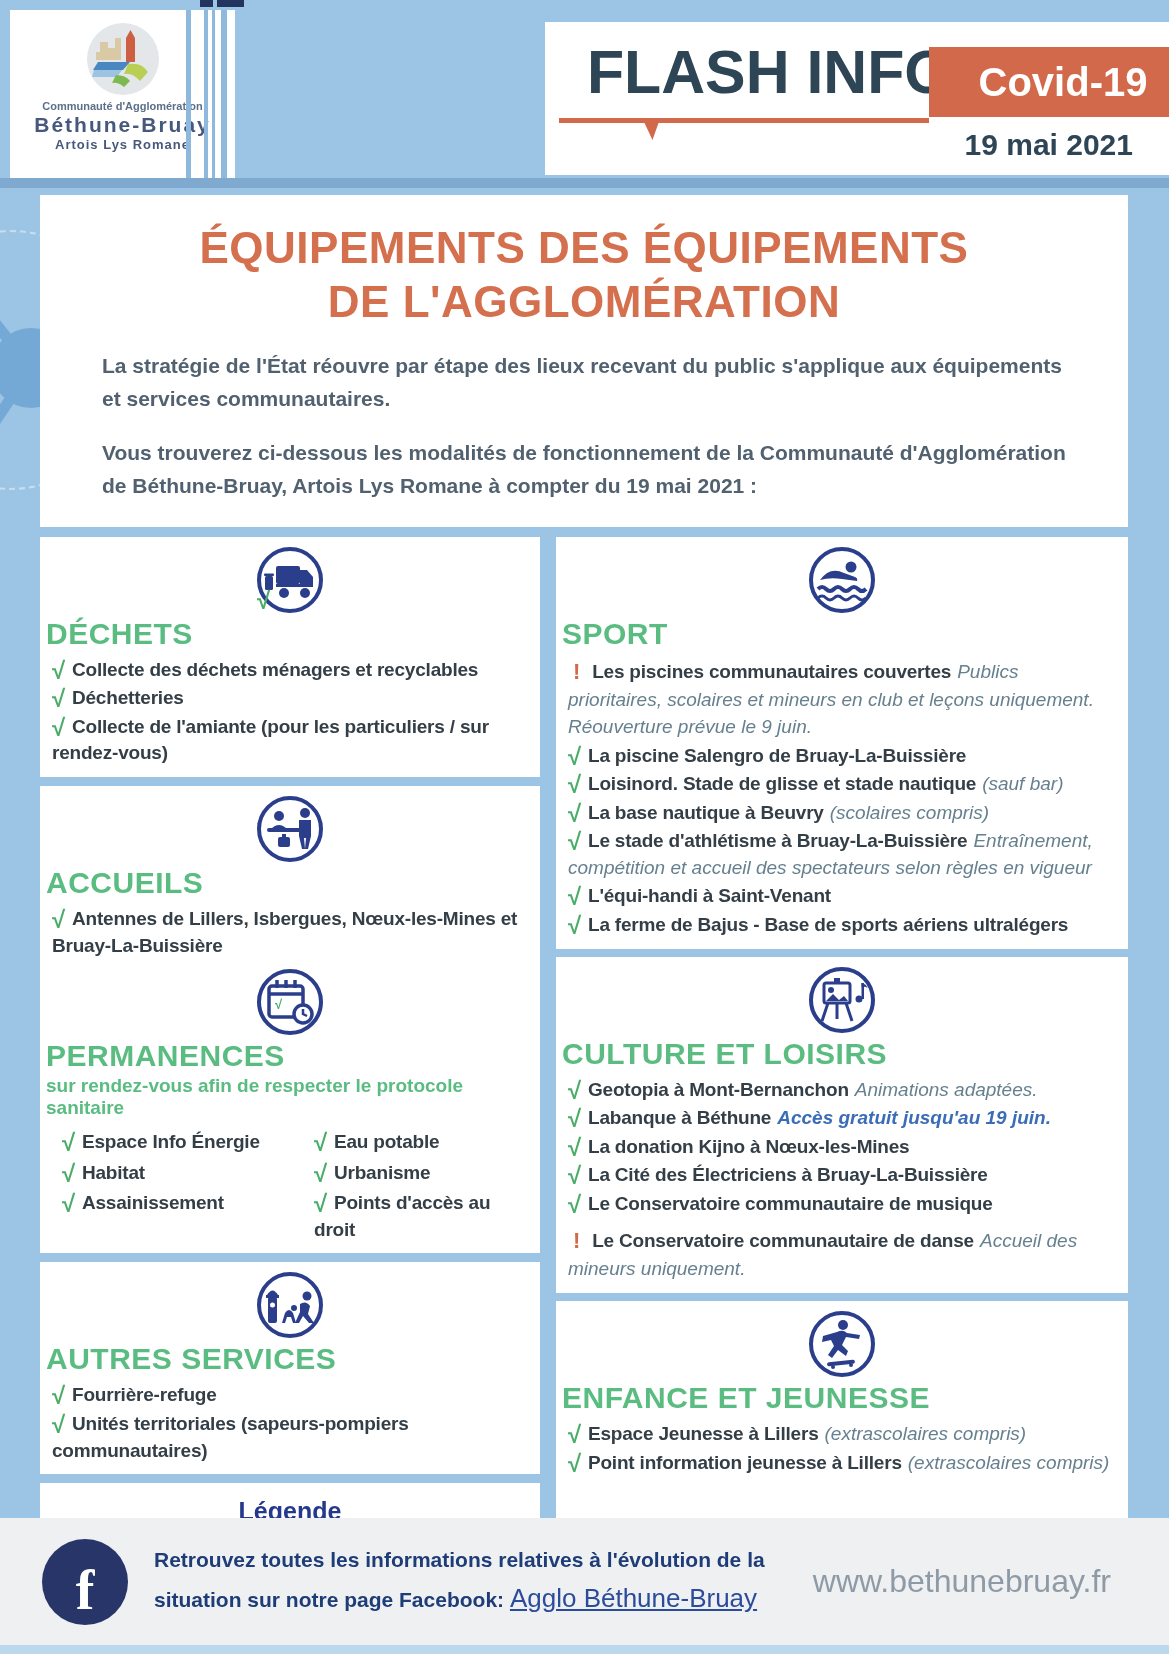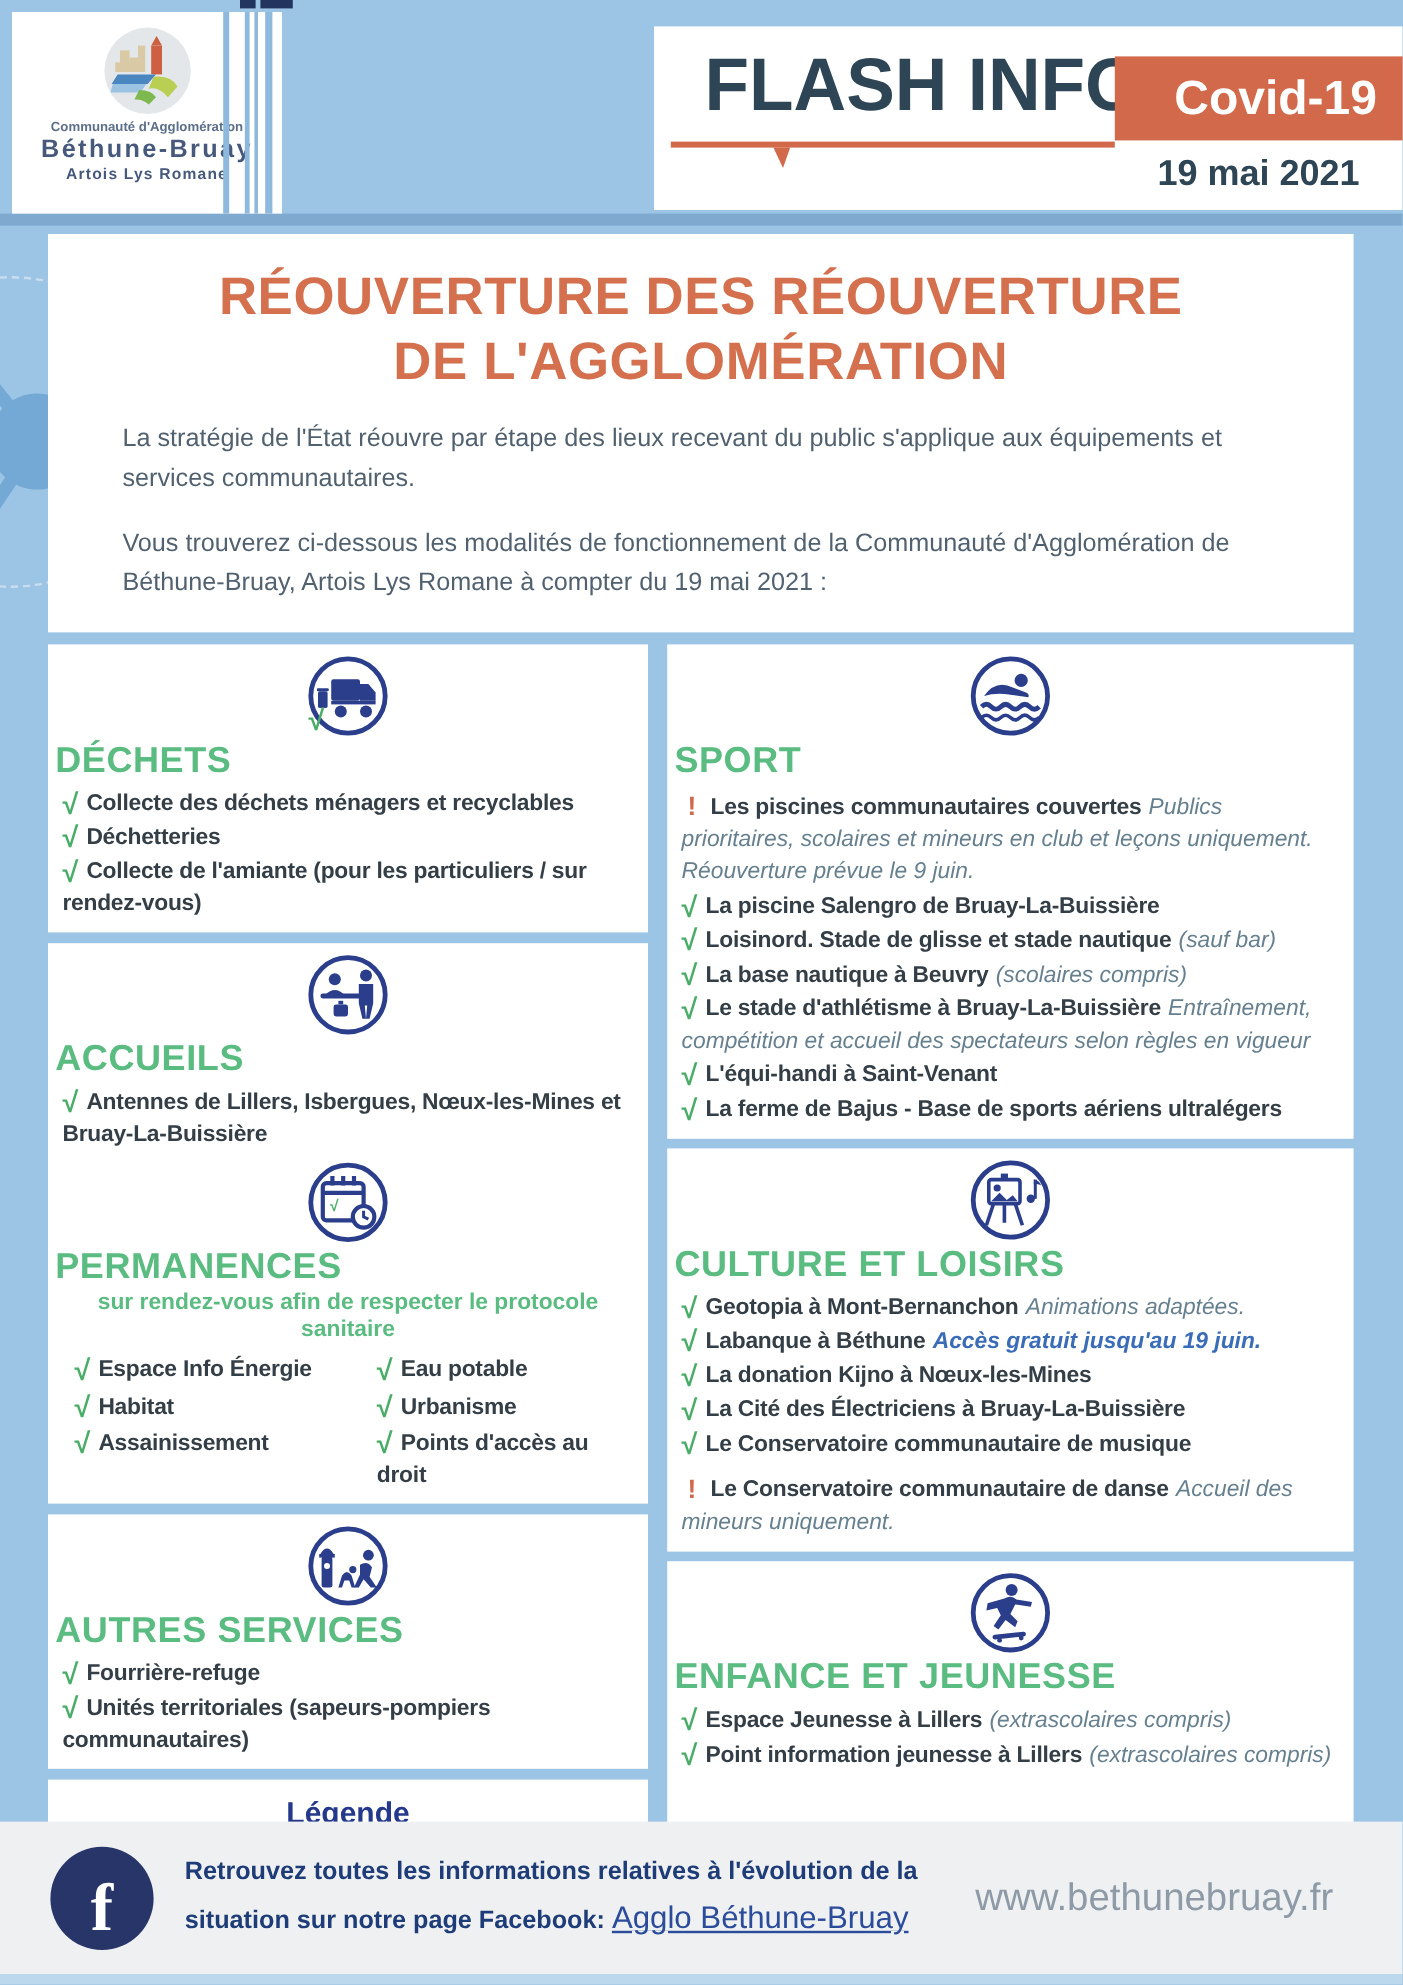--- a/index.html
+++ b/index.html
@@ -32,30 +32,30 @@
   .bubble-line { position:absolute; left:14px; top:96px; width:370px; height:5px; background:#d2694a; }
   .bubble-tip { position:absolute; left:98px; top:101px; width:0; height:0;
     border-left:11px solid transparent; border-right:3px solid transparent; border-top:17px solid #d2694a;
     transform:skewX(-10deg); }
   .hdr-date { position:absolute; right:36px; top:106px; font-size:30px; font-weight:700; color:#2e4555; }
   
   .content { position:absolute; left:40px; top:195px; width:1088px; z-index:2; }
   .card { background:#fff; }
   .intro-card { min-height:273px; padding:26px 62px 24px; margin-bottom:10px; }
   .intro-title { text-align:center; color:#d4704e; font-weight:700; font-size:44px; line-height:1.22; letter-spacing:.5px; }
-  .intro-p { color:#51616f; font-weight:400; font-size:21px; line-height:1.55; margin-top:22px; }
+  .intro-p { color:#51616f; font-weight:700; font-size:21px; line-height:1.55; margin-top:22px; }
   .cols { display:flex; gap:16px; margin-top:10px; align-items:flex-start; }
   .col-left { width:500px; display:flex; flex-direction:column; gap:9px; }
   .col-right { width:572px; display:flex; flex-direction:column; gap:8px; }
   .sec-card { padding:6px 6px 8px; }
   .icon-circle { position:relative; width:66px; height:66px; border:4px solid #2b3e8c; border-radius:50%;
     display:flex; align-items:center; justify-content:center; margin:4px auto 4px; }
   .icon-check-overlay { position:absolute; left:-4px; bottom:-6px; color:#49ad68; font-weight:700; font-size:24px; }
   .sec-title { text-align:left; color:#5abc80; font-weight:700; font-size:30px; letter-spacing:.5px; margin:2px 0 6px; }
-  .sec-sub { text-align:center; color:#5abc80; font-weight:700; font-size:19px; margin:-4px 0 8px; }
+  .sec-sub { text-align:left; color:#5abc80; font-weight:700; font-size:19px; margin:-4px 0 8px; }
   .list { padding:0 6px; }
   .item { font-size:19px; line-height:1.4; color:#343e46; font-weight:700; letter-spacing:-.2px; margin:2px 0; }
   .mk { display:inline-block; margin-right:7px; }
   .mk.check { color:#49ad68; font-size:24px; font-weight:700; line-height:1; vertical-align:-3px; }
   .mk.alert { color:#d2694a; font-size:22px; font-weight:800; padding:0 5px; vertical-align:-1px; }
   .note { font-style:italic; font-weight:400; color:#66808f; margin-left:6px; letter-spacing:0; }
   .note.blue { color:#3a6cb8; font-weight:700; }
   .perm-grid { display:grid; grid-template-columns:252px 1fr; padding:0 16px; margin-top:2px; row-gap:0; }
   .legend-card { padding:14px 10px 10px; }
   .legend-title { text-align:center; color:#24388c; font-weight:700; font-size:25px; margin-bottom:8px; }
@@ -127,21 +127,21 @@
     <div class="covid-badge">Covid-19</div>
     <div class="bubble-line"></div>
     <div class="bubble-tip"></div>
     <div class="hdr-date">19 mai 2021</div>
   </div>
 
   <div class="content">
 
     <div class="card intro-card">
       <div class="intro-title">
-        <div>RÉOUVERTURE DES RÉOUVERTURE</div>
+        <div>ÉQUIPEMENTS DES ÉQUIPEMENTS</div>
         <div>DE L'AGGLOMÉRATION</div>
       </div>
       <p class="intro-p">La stratégie de l'État réouvre par étape des lieux recevant du public s'applique aux équipements et services communautaires.</p>
       <p class="intro-p">Vous trouverez ci-dessous les modalités de fonctionnement de la Communauté d'Agglomération de Béthune-Bruay, Artois Lys Romane à compter du 19 mai 2021 :</p>
     </div>
 
     <div class="cols">
 
       <div class="col-left">
 

